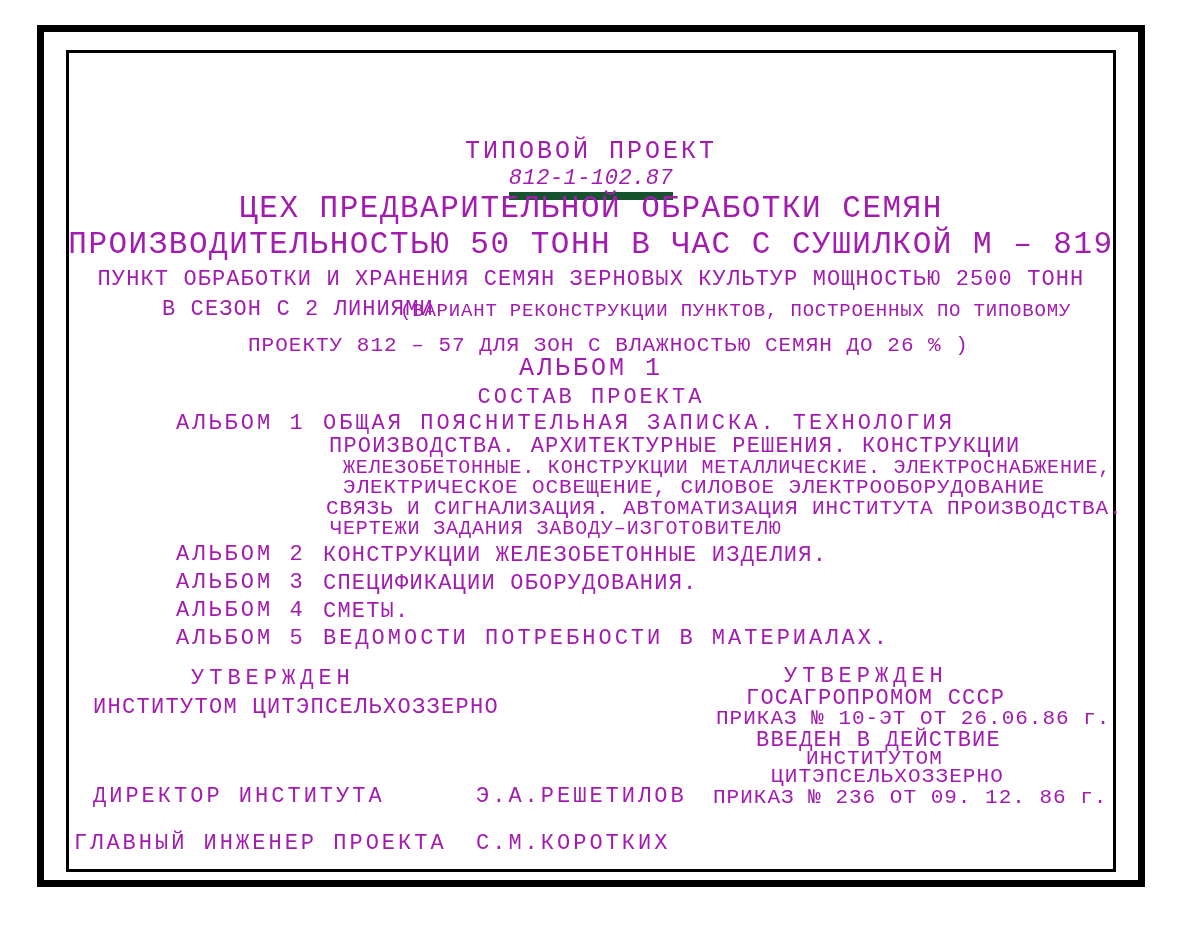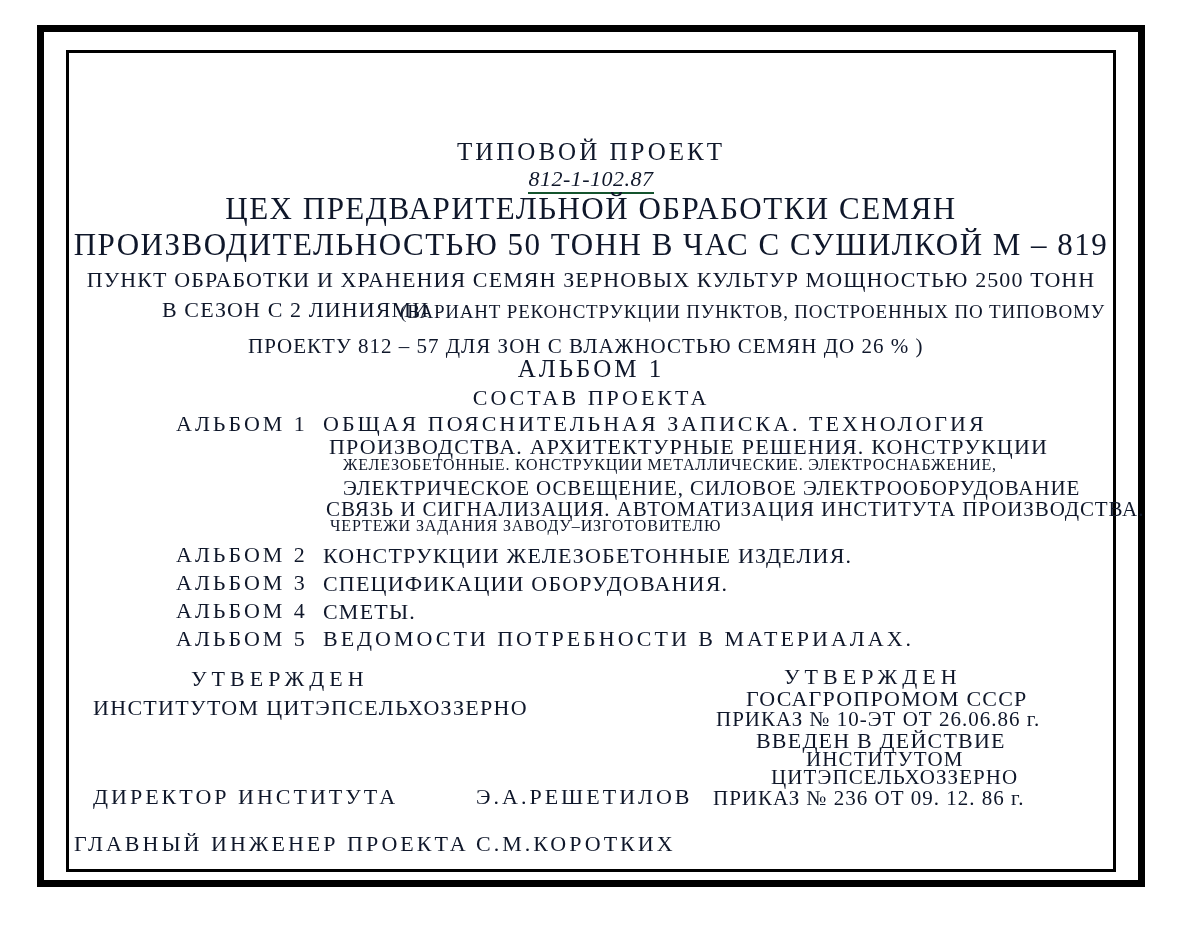--- a/index.html
+++ b/index.html
@@ -46,40 +46,40 @@
     left: 66px;
     top: 50px;
     width: 1050px;
     height: 822px;
     box-sizing: border-box;
   }
   
   .t {
     position: absolute;
     white-space: nowrap;
-    font-family: Liberation Serif, serif;
+    font-family: Liberation Mono, monospace;
     letter-spacing: 1.2px;
-    color: #0f172a;
+    color: #a21caf;
     line-height: 1.05;
   }
   .center {
     left: 0;
     width: 1050px;
     text-align: center;
   }
   .s13 { font-size: 19px; text-align: right; }
-  .s14 { font-size: 16px; }
+  .s14 { font-size: 20px; }
   .s15 { font-size: 21px; }
   .s16 { font-size: 22px; }
   .s18 { font-size: 25px; }
   .s22 { font-size: 31px; }
   .wide { letter-spacing: 3px; }
   .wider { letter-spacing: 5px; }
   .code-underline {
-    border-bottom: 2px solid #14532d;
+    border-bottom: 8px solid #14532d;
     padding-bottom: 1px;
     font-style: italic;
     letter-spacing: 0.5px;
   }
 </style>
 </head>
 <body>
 
 <div class="page">
 

